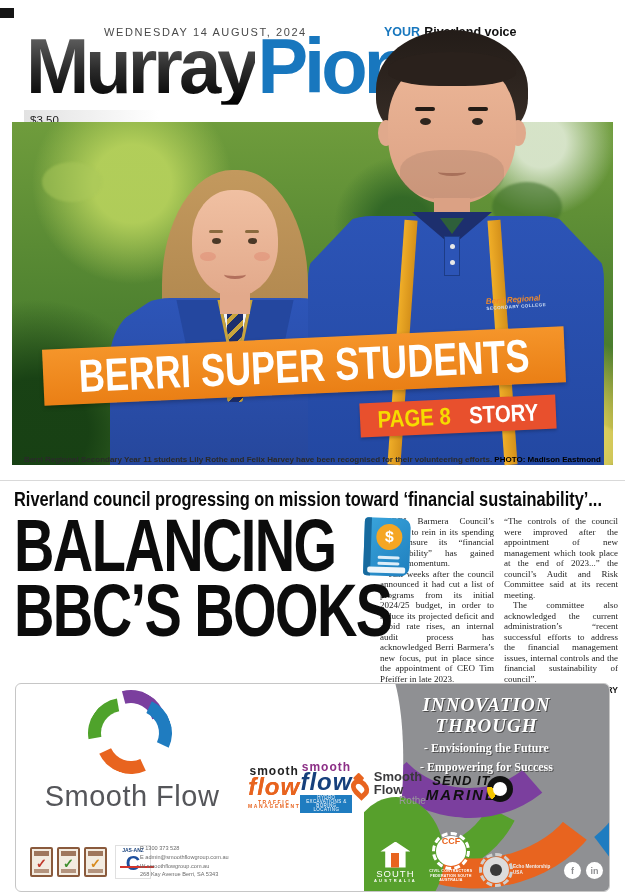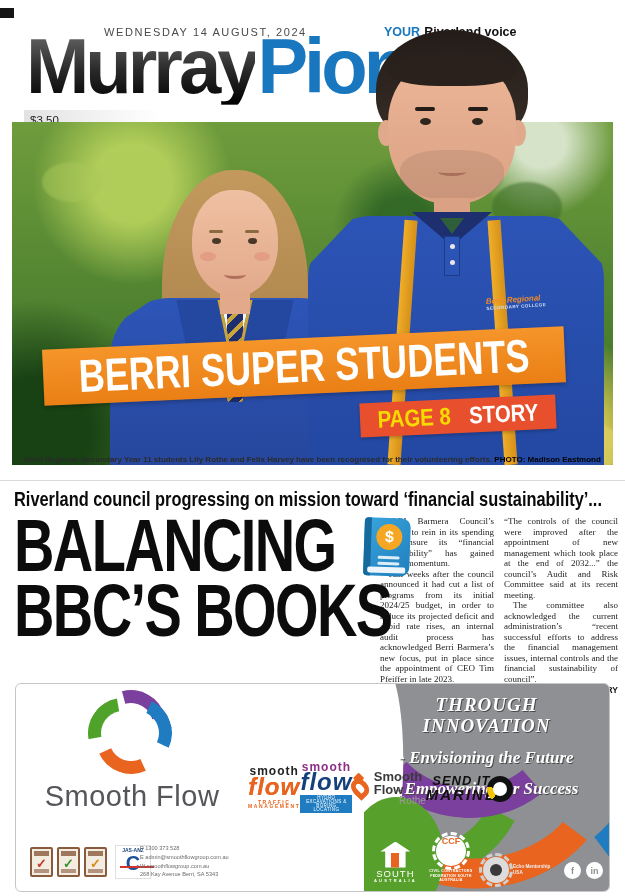--- a/index.html
+++ b/index.html
@@ -169,21 +169,21 @@
 
   .ad-right { position:absolute; right:0; top:0; width:245px; height:100%; background:#8f9093; overflow:hidden; z-index:1; }
   .arc { position:absolute; border:30px solid transparent; border-radius:50%; }
   .arc.green { width:210px; height:210px; left:-48px; top:-16px; border-left-color:#57a02c; border-bottom-color:#57a02c; transform:rotate(-18deg); }
   .arc.purple { width:220px; height:200px; left:-6px; top:-66px; border-bottom-color:#7b3f9e; transform:rotate(4deg); }
   .arc.blue { width:230px; height:230px; left:64px; top:-30px; border-right-color:#1f7cc0; transform:rotate(8deg); }
   .arc.orangearc { width:260px; height:210px; left:-12px; top:-6px; border-bottom-color:#e8641f; transform:rotate(-8deg); }
   .seam { position:absolute; left:-34px; top:-30px; width:72px; height:280px; background:#fff; border-radius:50%; transform:rotate(4deg); }
   .promo { position:absolute; left:0; top:10px; width:100%; text-align:center; z-index:2; font-family:"Liberation Serif", serif; color:#fff; }
   .promo .t { font-size:19px; font-weight:700; font-style:italic; letter-spacing:1px; line-height:1.12; text-shadow:1px 1px 0 #4a4a4a; }
-  .promo .s { font-size:17px; font-weight:700; font-style:italic; line-height:1.25; text-shadow:1px 1px 0 #4a4a4a; margin-top:10px; }
+  .promo .s { font-size:12px; font-weight:700; line-height:1.25; text-shadow:1px 1px 0 #4a4a4a; margin-top:4px; }
   .ad-footer { position:absolute; left:8px; bottom:8px; right:6px; z-index:3; display:flex; align-items:flex-end; gap:7px; }
   .greenblob { position:absolute; left:-16px; bottom:-26px; width:96px; height:120px; background:#57a02c; border-radius:50%; z-index:2; }
   .sa-logo { position:relative; width:56px; text-align:center; z-index:3; }
   .sa-house { width:30px; height:26px; margin:0 auto 1px auto; background:#fff; clip-path:polygon(50% 0,100% 38%,84% 38%,84% 100%,16% 100%,16% 38%,0 38%); position:relative; }
   .sa-house::after { content:""; position:absolute; left:11px; top:11px; width:8px; height:15px; background:#e8641f; }
   .sa-logo .s1 { font-size:9.5px; font-weight:400; color:#fff; letter-spacing:1px; line-height:1; }
   .sa-logo .s2 { font-size:4px; font-weight:700; color:#fff; letter-spacing:2.2px; }
   .ccf { width:60px; text-align:center; }
   .ccf-gear { width:30px; height:30px; margin:0 auto; background:#fff; border-radius:50%; outline:3px dashed #fff; outline-offset:1px; display:flex; justify-content:center; font-size:9px; font-weight:900; color:#e8641f; }
   .ccf-sub { font-size:3.6px; color:#fff; font-weight:700; letter-spacing:.3px; margin-top:3px; line-height:1.3; }
@@ -302,21 +302,21 @@
     <span class="hl-line">BBC’S BOOKS</span>
   </div>
 </div>
 
 <div class="article">
   <div class="col">
     <p class="lead">BERRI Barmera Council’s mission to rein in its spending and ensure its “financial sustainability” has gained further momentum.</p>
     <p>Just weeks after the council announced it had cut a list of programs from its initial 2024/25 budget, in order to reduce its projected deficit and avoid rate rises, an internal audit process has acknowledged Berri Barmera’s new focus, put in place since the appointment of CEO Tim Pfeiffer in late 2023.</p>
   </div>
   <div class="col">
-    <p>“The controls of the council were improved after the appointment of new management which took place at the end of 2032...” the council’s Audit and Risk Committee said at its recent meeting.</p>
+    <p>“The controls of the council were improved after the appointment of new management which took place at the end of 2023...” the council’s Audit and Risk Committee said at its recent meeting.</p>
     <p>The committee also acknowledged the current administration’s “recent successful efforts to address the financial management issues, internal controls and the financial sustainability of council”.</p>
     <div class="article-pageref">
       <span class="pg">PAGE 8</span>
       <span class="st">STORY</span>
     </div>
   </div>
 </div>
 
 <div class="ad">
 
@@ -381,22 +381,22 @@
 
   <div class="ad-right">
     <div class="arc green"></div>
     <div class="arc purple"></div>
     <div class="arc blue"></div>
     <div class="arc orangearc"></div>
     <div class="greenblob"></div>
     <div class="seam"></div>
 
     <div class="promo">
+      <div class="t">INNOVATION</div>
       <div class="t">THROUGH</div>
-      <div class="t">INNOVATION</div>
       <div class="s">- Envisioning the Future</div>
       <div class="s">- Empowering for Success</div>
     </div>
 
     <div class="ad-footer">
       <div class="sa-logo">
         <div class="sa-house"></div>
         <div class="s1">SOUTH</div>
         <div class="s2">AUSTRALIA</div>
       </div>

